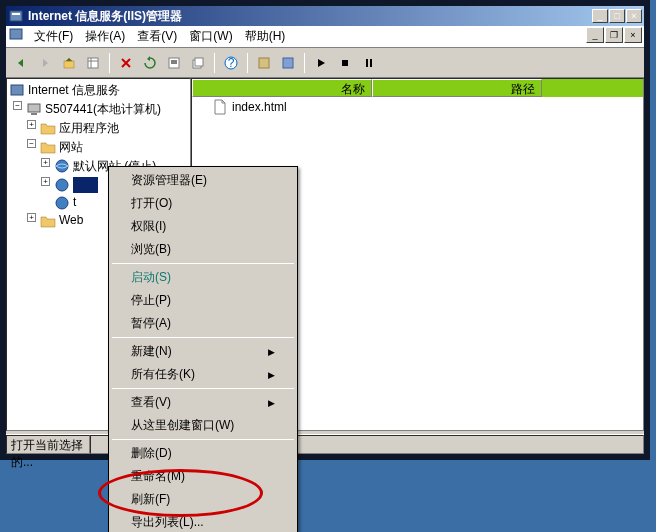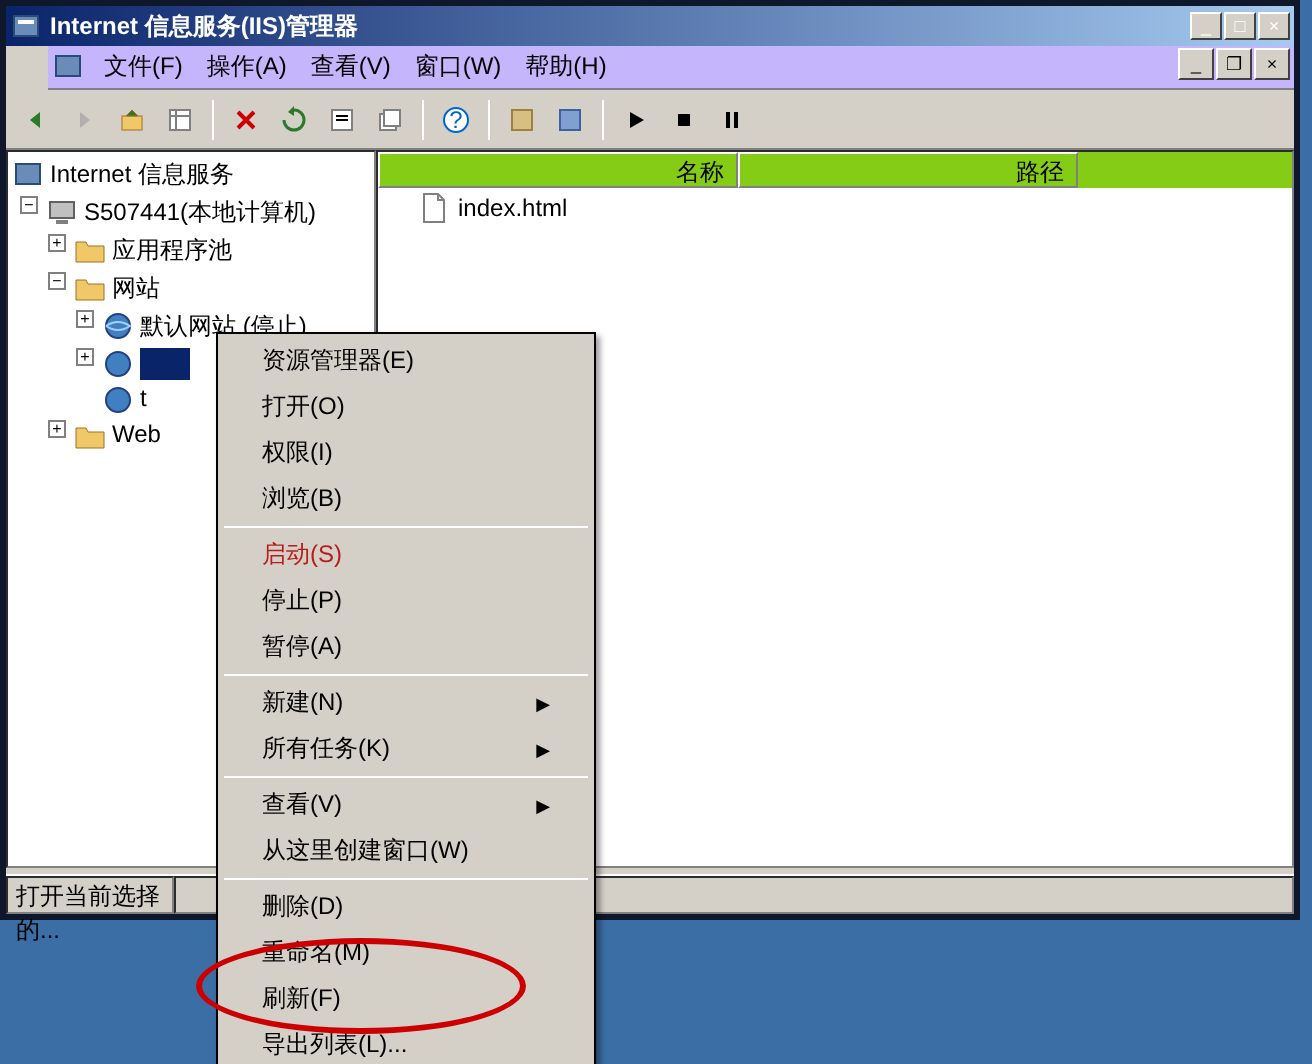--- a/index.html
+++ b/index.html
@@ -1,26 +1,26 @@
 <!DOCTYPE html>
 <html><head>
 <meta charset="utf-8">
 <style>
 * { box-sizing: border-box; margin: 0; padding: 0; font-family: "Microsoft YaHei", "SimSun", Arial, sans-serif; font-size: 12px; }
 body { background: #3a6ea5; width: 656px; height: 532px; overflow: hidden; position: relative; }
 
-.window { position: absolute; top: 0; left: 0; width: 650px; height: 460px; background: #d4d0c8; border: 3px solid #0f172a; }
+.window { position: absolute; top: 0; left: 0; width: 650px; height: 460px; background: #d4d0c8; border: 6px solid #0f172a; }
 
 .titlebar { height: 20px; background: linear-gradient(to right, #0a246a, #a6caf0); color: #fff; display: flex; align-items: center; padding: 0 2px; }
 .titlebar .icon { width: 16px; height: 16px; margin-right: 4px; }
 .titlebar .title { flex: 1; font-weight: bold; font-size: 12px; }
 .titlebar .winbtns { display: flex; gap: 1px; }
 .winbtn { width: 16px; height: 14px; background: #d4d0c8; border: 1px solid #fff; border-right-color: #404040; border-bottom-color: #404040; display: flex; align-items: center; justify-content: center; font-size: 9px; cursor: pointer; }
 
-.menubar { height: 22px; background: #c4b5fd; display: flex; align-items: flex-end; padding: 0 2px; border-bottom: 1px solid #808080; position: relative; margin-left: 21px; }
+.menubar { height: 22px; background: #ffffff; display: flex; align-items: flex-start; padding: 0 2px; border-bottom: 1px solid #808080; position: relative; }
 .menuitem { padding: 2px 6px; cursor: pointer; }
 .menubar-right { position: absolute; right: 2px; top: 1px; display: flex; gap: 1px; }
 .menubar-right .winbtn { width: 18px; height: 16px; }
 
 .toolbar { height: 30px; background: #d4d0c8; display: flex; align-items: center; padding: 2px 4px; border-bottom: 1px solid #808080; gap: 2px; }
 .tbtn { width: 22px; height: 22px; display: flex; align-items: center; justify-content: center; cursor: pointer; border: 1px solid transparent; }
 .tsep { width: 1px; height: 20px; background: #808080; margin: 0 3px; border-right: 1px solid #fff; }
 
 .content { display: flex; height: calc(100% - 95px); }
 .tree-panel { width: 185px; background: #fff; border: 1px inset #808080; overflow: auto; padding: 2px; }
@@ -33,21 +33,21 @@
 .list-header { display: flex; background: #84cc16; height: 18px; text-align: right; }
 .list-col { border: 1px solid; border-color: #fff #808080 #808080 #fff; padding: 1px 6px; }
 .list-row { display: flex; align-items: center; padding: 2px 20px; }
 .list-row .icon { width: 16px; height: 16px; margin-right: 4px; }
 
 .statusbar { height: 20px; background: #d4d0c8; border-top: 1px solid #fff; position: absolute; bottom: 0; left: 0; right: 0; display: flex; }
 .status-cell { border: 1px inset #808080; padding: 1px 4px; }
 
 .context-menu { position: absolute; top: 166px; left: 108px; width: 190px; background: #d4d0c8; border: 1px solid #000; box-shadow: 2px 2px 3px rgba(0,0,0,0.4); padding: 2px; z-index: 100; }
 .ctx-item { padding: 3px 20px 3px 20px; cursor: pointer; display: flex; justify-content: space-between; align-items: center; }
-.ctx-item.disabled { color: #b91c1c; }
+.ctx-item.disabled { color: #0f766e; }
 .ctx-sep { height: 1px; background: #808080; border-bottom: 1px solid #fff; margin: 2px 1px; }
 .ctx-arrow { font-size: 9px; }
 
 .annotation-ellipse { position: absolute; border: 3px solid #c00; border-radius: 50%; pointer-events: none; z-index: 200; }
 
 svg.folder { fill: #f0c868; stroke: #a07020; stroke-width: 0.5; }
 svg.file { fill: #fff; stroke: #808080; stroke-width: 1; }
 </style>
 </head>
 <body>

